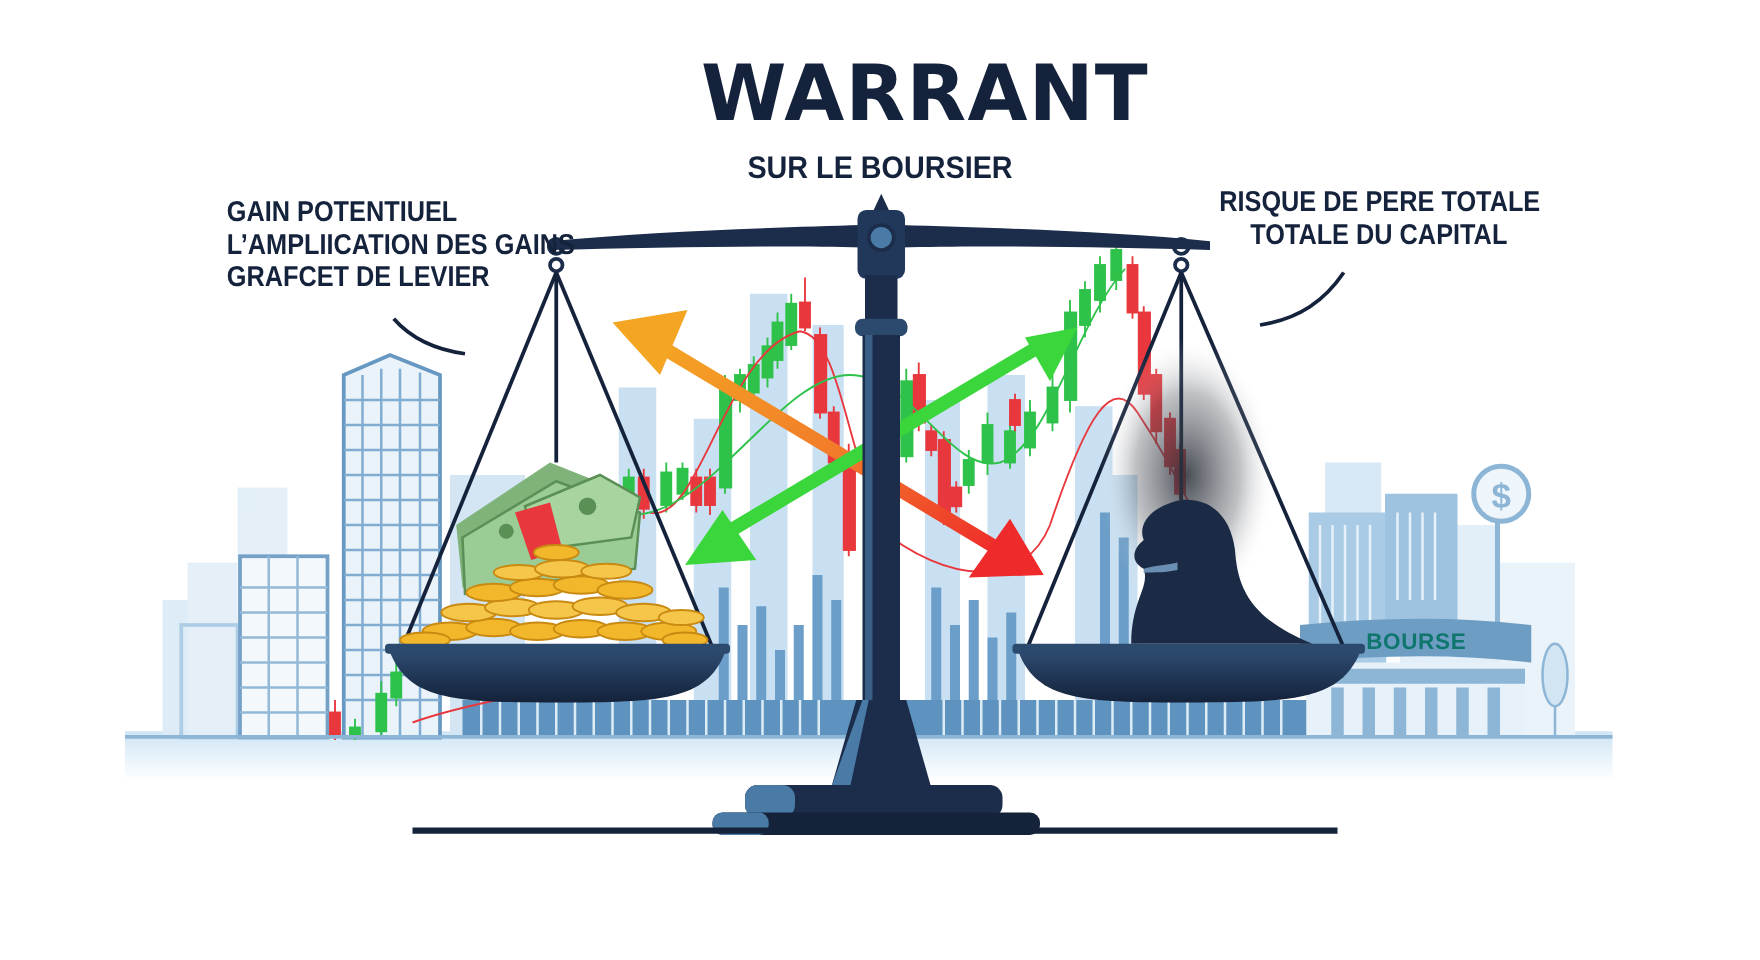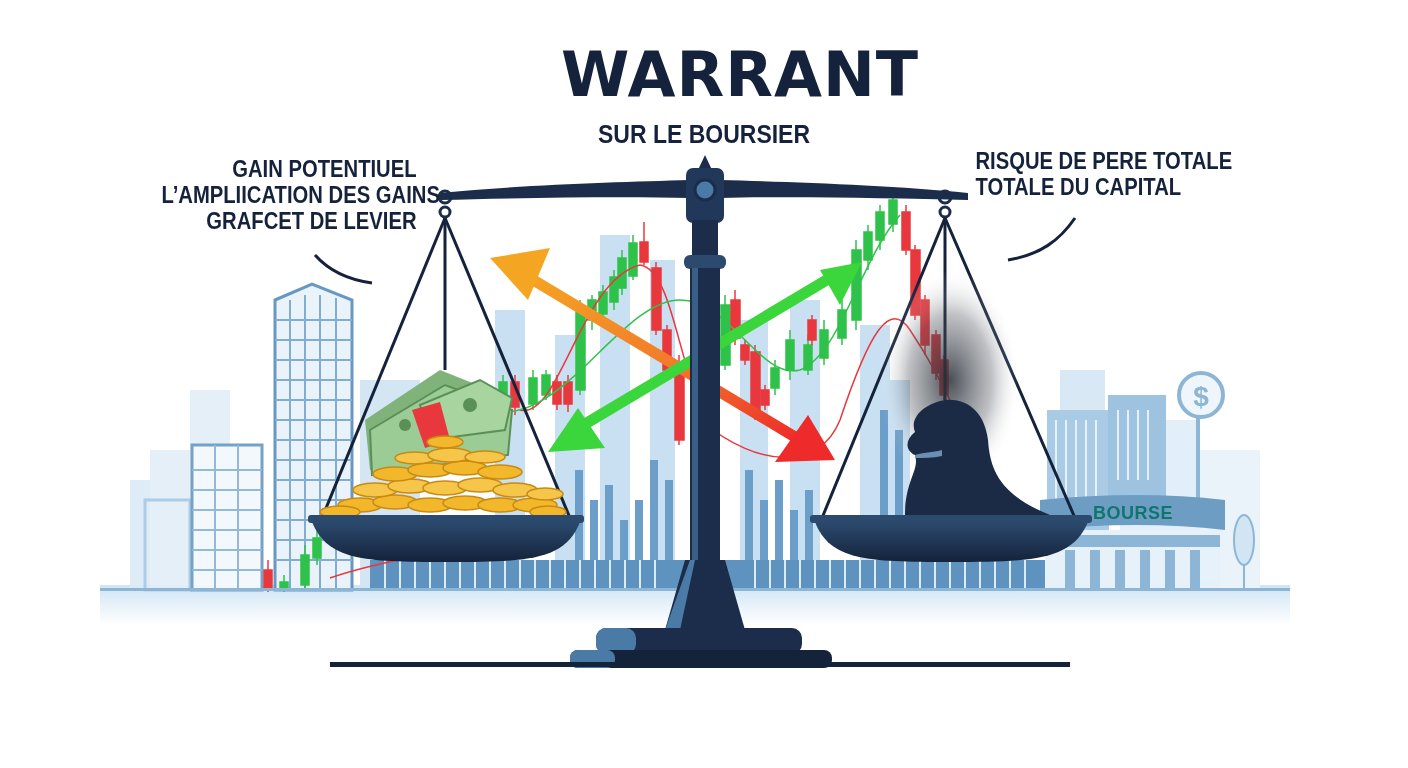--- a/index.html
+++ b/index.html
@@ -1,22 +1,22 @@
 <!DOCTYPE html>
 <html><head>
   <meta charset="utf-8">
   <style>
     html, body { margin: 0; padding: 0; background: #ffffff; }
     body { width: 1408px; height: 768px; overflow: hidden; position: relative; font-family: "DejaVu Sans", "Liberation Sans", sans-serif; }
     #scene { position: absolute; left: 0; top: 0; width: 1408px; height: 768px; }
     .title { position: absolute; left: 0; width: 1408px; top: 38px; text-align: center; font-size: 62px; font-weight: bold; color: #15223b; letter-spacing: 1px; font-family: "DejaVu Sans", sans-serif; padding-left: 36px; }
     .subtitle { position: absolute; left: 0; width: 1408px; top: 120px; text-align: center; font-size: 25px; font-weight: bold; color: #15223b; font-family: "Liberation Sans", sans-serif; transform: scaleX(0.92); }
     .label { position: absolute; font-family: "Liberation Sans", sans-serif; font-weight: bold; color: #15223b; font-size: 23px; line-height: 26px; white-space: nowrap; }
-    .label-left { left: 144px; top: 156px; text-align: right; width: 290px; }
-    .label-right { left: 958px; top: 148px; width: 290px; }
+    .label-left { left: 164px; top: 156px; text-align: left; width: 290px; }
+    .label-right { left: 958px; top: 148px; text-align: center; width: 290px; }
     .label div { transform: scaleX(0.88); }
     .bourse-text { position: absolute; left: 1093px; top: 503px; font-family: "Liberation Sans", sans-serif; font-weight: bold; font-size: 18px; color: #0f766e; letter-spacing: 0.5px; }
   </style>
 </head>
 <body>
 
 <svg id="scene" viewBox="0 0 1408 768" xmlns="http://www.w3.org/2000/svg">
   <defs>
     <linearGradient id="groundGrad" x1="0" y1="0" x2="0" y2="1">
       <stop offset="0" stop-color="#cfe5f5"></stop>

